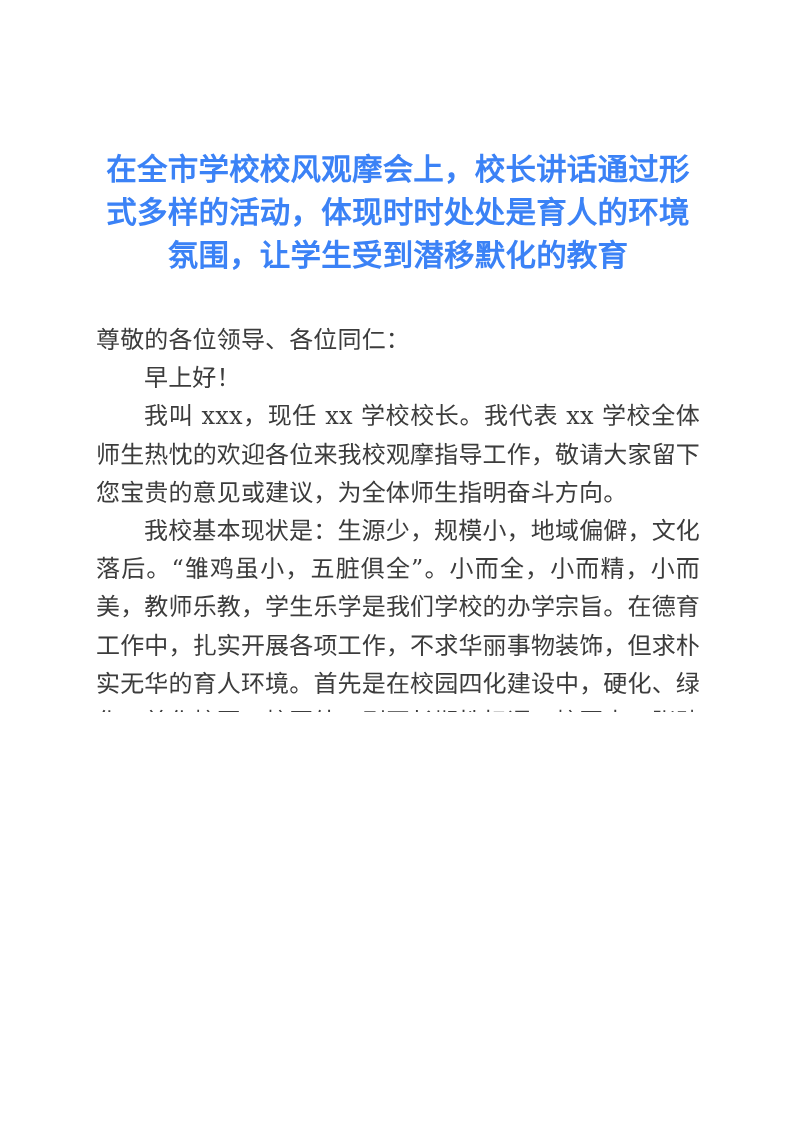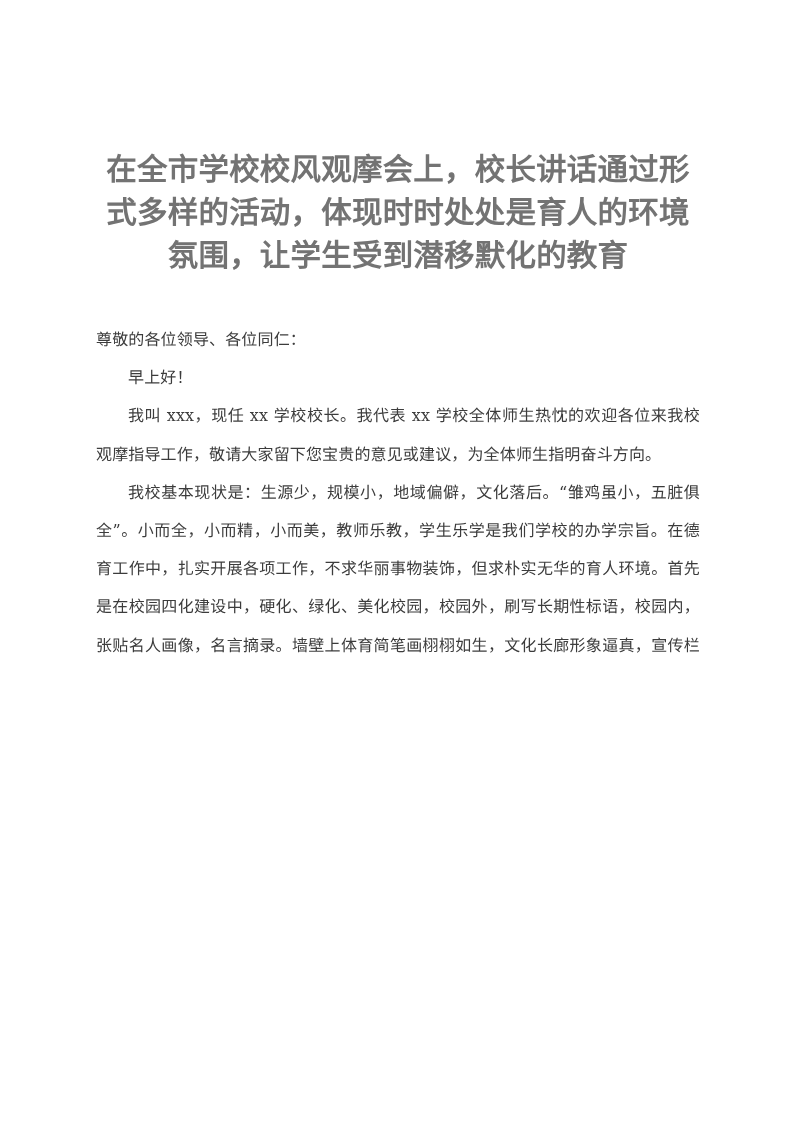--- a/index.html
+++ b/index.html
@@ -27,35 +27,35 @@
   }
 
   
   .doc-title {
     margin: 0;
     padding-top: 148px;
     font-family: "DejaVu Sans", "Liberation Sans", sans-serif;
     font-weight: bold;
     font-size: 30.5px;
     line-height: 43px;
-    color: #737373;
+    color: #3b82f6;
     text-align: center;
     letter-spacing: 0.2px;
     text-justify: inter-ideograph;
   }
 
   
   .body-block {
     margin-top: 44px;
   }
 
   p.para {
     margin: 0 0 0 0;
     font-family: "DejaVu Serif", "Liberation Serif", serif;
-    font-size: 16px;
+    font-size: 24px;
     line-height: 38.2px;
     color: #3c3c3c;
     text-align: justify;
     text-justify: inter-ideograph;
     text-indent: 0;
     letter-spacing: 0.15px;
     word-break: break-all;
   }
 
   p.para + p.para {

